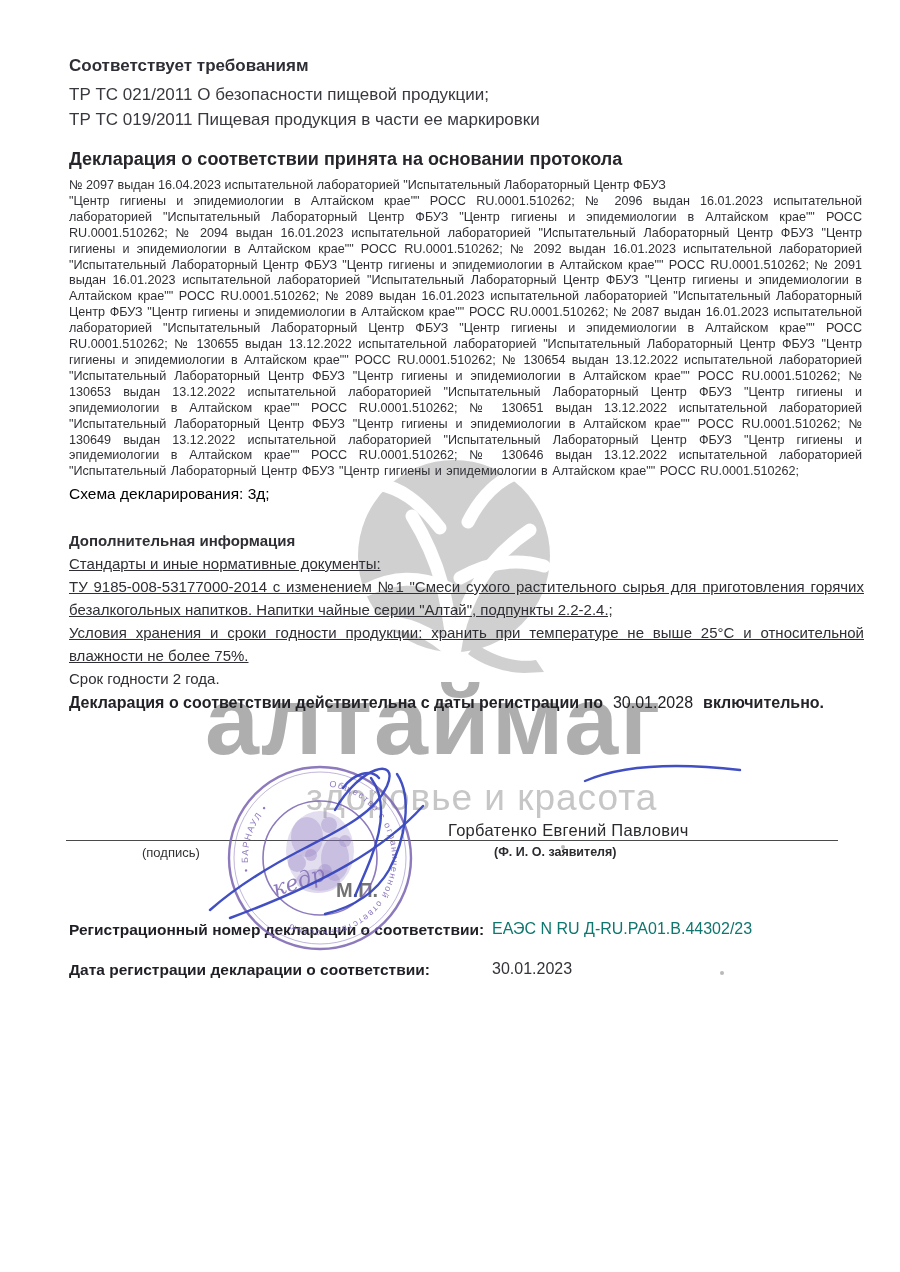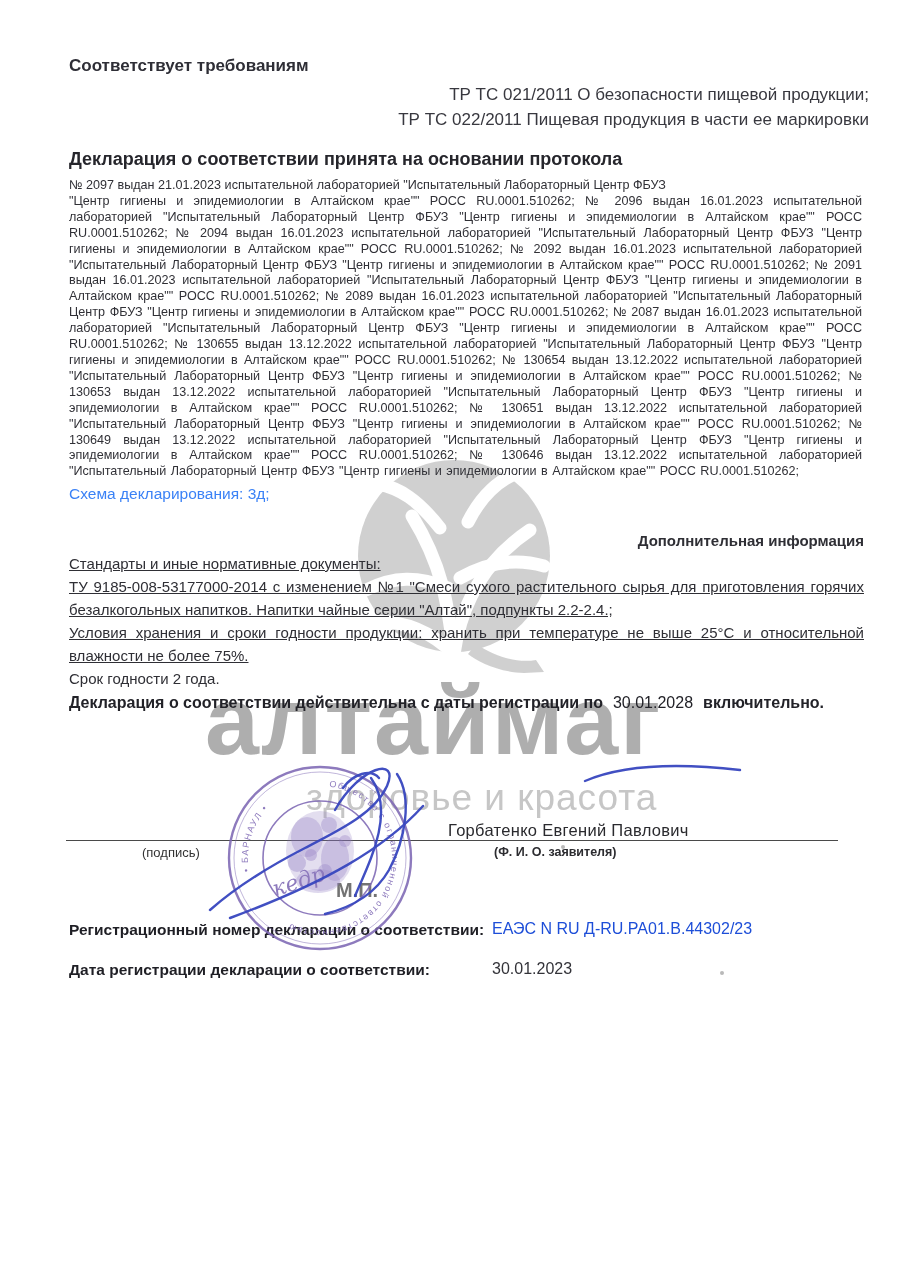--- a/index.html
+++ b/index.html
@@ -24,48 +24,48 @@
     font-size:37px;font-weight:400;letter-spacing:1px;
     color:#c3c3c3;opacity:.95;line-height:1;
   }
   
   .content{position:absolute;inset:0;z-index:2;}
   .abs{position:absolute;}
   .u{text-decoration:underline;}
 
   .req{left:69px;top:56px;width:800px;}
   .req-h{font-size:17px;font-weight:700;color:#2e2e36;margin:0 0 6px 0;}
-  .req-line{font-size:17px;color:#38383f;line-height:25px;margin:0;text-align:right;}
+  .req-line{font-size:17px;color:#38383f;line-height:25px;margin:0;}
 
   .proto{left:69px;top:149px;width:793px;}
   .proto-h{font-size:18px;font-weight:700;color:#26262c;margin:0 0 8px 0;}
   .proto-first{font-size:12.6px;line-height:15.9px;color:#303036;margin:0;}
   .proto-body{
     font-size:12.6px;line-height:15.9px;color:#303036;
     text-align:justify;word-spacing:1px;margin:0;
   }
 
-  .scheme{left:69px;top:485px;font-size:15.5px;color:#3b82f6;}
+  .scheme{left:69px;top:485px;font-size:15.5px;color:#000000;}
 
   .addl{left:69px;top:529px;width:795px;}
-  .addl-h{font-size:16px;font-weight:700;color:#26262c;margin:0 0 4px 0;line-height:20px;text-align:right;}
+  .addl-h{font-size:16px;font-weight:700;color:#26262c;margin:0 0 4px 0;line-height:20px;}
   .addl p{font-size:15px;line-height:23px;color:#2f2f35;margin:0;}
   .addl .just{text-align:justify;text-decoration:underline;}
 
   .validity{left:69px;top:694px;width:800px;font-size:16px;font-weight:700;color:#222228;}
   .validity .date{font-weight:400;margin:0 10px;}
 
   .sig-line{left:66px;top:840px;width:772px;height:1.4px;background:#4a4a4a;}
   .lbl-sign{left:142px;top:845px;font-size:13px;color:#333;}
   .signer{left:448px;top:821px;font-size:16.5px;letter-spacing:.3px;color:#2a2a2e;}
   .lbl-fio{left:494px;top:845px;font-size:12.5px;font-weight:600;color:#2c2c30;}
   .mp{left:336px;top:879px;font-size:20px;font-weight:600;color:#737373;}
 
   .reg-label-1{left:69px;top:921px;font-size:15.5px;font-weight:700;color:#1f1f25;}
-  .reg-value-1{left:492px;top:920px;font-size:16px;color:#1d4ed8;}
+  .reg-value-1{left:492px;top:920px;font-size:16px;color:#0f766e;}
   .reg-label-2{left:69px;top:961px;font-size:15.5px;font-weight:700;color:#1f1f25;}
   .reg-value-2{left:492px;top:960px;font-size:16px;color:#333339;}
 
   .speck{position:absolute;width:4px;height:4px;border-radius:50%;background:#b9b9b9;}
 
   
   .stamp{position:absolute;left:225px;top:763px;z-index:3;}
   .autograph{position:absolute;left:175px;top:748px;z-index:4;}
 </style>
 </head>
@@ -91,26 +91,26 @@
     </svg>
     <div class="wm-brand">алтаймаг</div>
     <div class="wm-tagline">здоровье и красота</div>
   </div>
 
   <div class="content">
 
     <div class="abs req">
       <p class="req-h">Соответствует требованиям</p>
       <p class="req-line">ТР ТС 021/2011 О безопасности пищевой продукции;</p>
-      <p class="req-line">ТР ТС 022/2011 Пищевая продукция в части ее маркировки</p>
+      <p class="req-line">ТР ТС 019/2011 Пищевая продукция в части ее маркировки</p>
     </div>
 
     <div class="abs proto">
       <p class="proto-h">Декларация о соответствии принята на основании протокола</p>
-      <p class="proto-first">№ 2097 выдан 21.01.2023  испытательной лабораторией "Испытательный Лабораторный Центр ФБУЗ</p>
+      <p class="proto-first">№ 2097 выдан 16.04.2023  испытательной лабораторией "Испытательный Лабораторный Центр ФБУЗ</p>
       <p class="proto-body">"Центр гигиены и эпидемиологии в Алтайском крае"" РОСС RU.0001.510262; № 2096 выдан 16.01.2023 испытательной лабораторией "Испытательный Лабораторный Центр ФБУЗ "Центр гигиены и эпидемиологии в Алтайском крае"" РОСС RU.0001.510262; № 2094 выдан 16.01.2023 испытательной лабораторией "Испытательный Лабораторный Центр ФБУЗ "Центр гигиены и эпидемиологии в Алтайском крае"" РОСС RU.0001.510262; № 2092 выдан 16.01.2023 испытательной лабораторией "Испытательный Лабораторный Центр ФБУЗ "Центр гигиены и эпидемиологии в Алтайском крае"" РОСС RU.0001.510262; № 2091 выдан 16.01.2023 испытательной лабораторией "Испытательный Лабораторный Центр ФБУЗ "Центр гигиены и эпидемиологии в Алтайском крае"" РОСС RU.0001.510262; № 2089 выдан 16.01.2023 испытательной лабораторией "Испытательный Лабораторный Центр ФБУЗ "Центр гигиены и эпидемиологии в Алтайском крае"" РОСС RU.0001.510262; № 2087 выдан 16.01.2023 испытательной лабораторией "Испытательный Лабораторный Центр ФБУЗ "Центр гигиены и эпидемиологии в Алтайском крае"" РОСС RU.0001.510262; № 130655 выдан 13.12.2022 испытательной лабораторией "Испытательный Лабораторный Центр ФБУЗ "Центр гигиены и эпидемиологии в Алтайском крае"" РОСС RU.0001.510262; № 130654 выдан 13.12.2022 испытательной лабораторией "Испытательный Лабораторный Центр ФБУЗ "Центр гигиены и эпидемиологии в Алтайском крае"" РОСС RU.0001.510262; № 130653 выдан 13.12.2022 испытательной лабораторией "Испытательный Лабораторный Центр ФБУЗ "Центр гигиены и эпидемиологии в Алтайском крае"" РОСС RU.0001.510262; № 130651 выдан 13.12.2022 испытательной лабораторией "Испытательный Лабораторный Центр ФБУЗ "Центр гигиены и эпидемиологии в Алтайском крае"" РОСС RU.0001.510262; № 130649 выдан 13.12.2022 испытательной лабораторией "Испытательный Лабораторный Центр ФБУЗ "Центр гигиены и эпидемиологии в Алтайском крае"" РОСС RU.0001.510262; № 130646 выдан 13.12.2022 испытательной лабораторией "Испытательный Лабораторный Центр ФБУЗ "Центр гигиены и эпидемиологии в Алтайском крае"" РОСС RU.0001.510262;</p>
     </div>
 
     <div class="abs scheme">Схема декларирования: 3д;</div>
 
     <div class="abs addl">
       <p class="addl-h">Дополнительная информация</p>
       <p><span class="u">Стандарты и иные нормативные документы:</span></p>
       <p class="just">ТУ 9185-008-53177000-2014 с изменением №1 "Смеси сухого растительного сырья для приготовления горячих безалкогольных напитков. Напитки чайные серии "Алтай", подпункты 2.2-2.4.;</p>
       <p class="just"><span class="u">Условия хранения и сроки годности продукции</span><span>: хранить при температуре не выше 25°С и относительной влажности не более 75%.</span></p>

